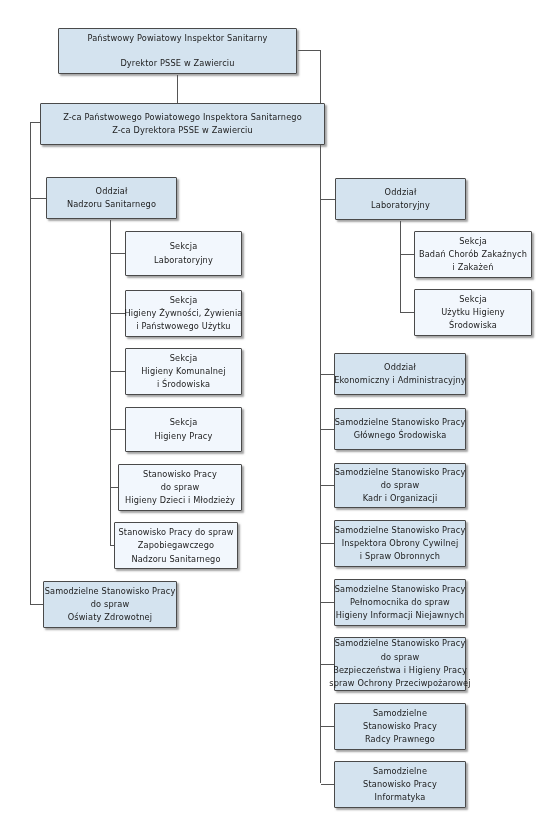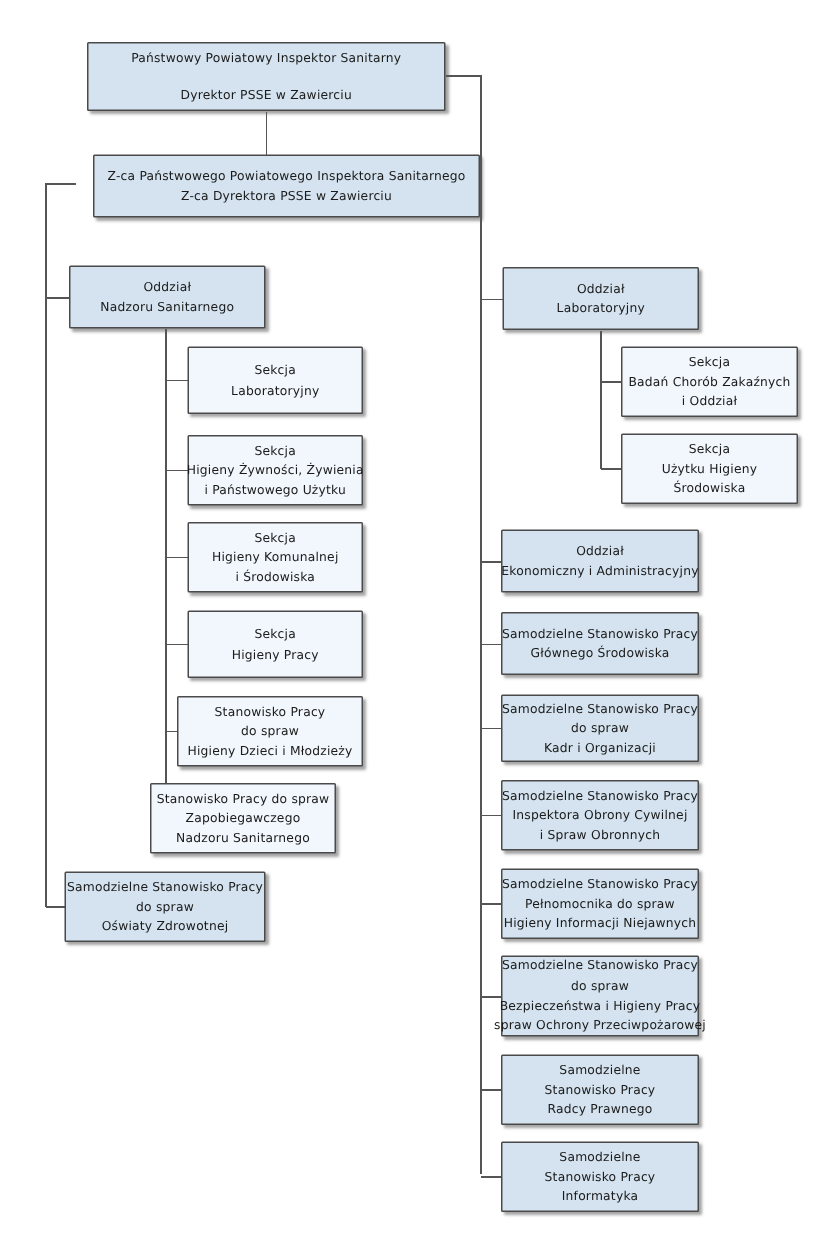--- a/index.html
+++ b/index.html
@@ -87,21 +87,21 @@
       <path d="M110.5 429.5 L125.5 429.5"></path>
       <path d="M110.5 487.5 L118.5 487.5"></path>
       <path d="M110.5 545.5 L118.5 545.5"></path>
     </g>
   </svg>
 
   <div class="node fill-dark" style="left: 58px; top: 28px; width: 239px; height: 46px; gap: 12px;">
       <span class="ln">Państwowy Powiatowy Inspektor Sanitarny</span>
       <span class="ln">Dyrektor PSSE w Zawierciu</span>
     </div>
-  <div class="node fill-dark" style="left: 62px; top: 103px; width: 258px; height: 42px;">
+  <div class="node fill-dark" style="left: 40px; top: 103px; width: 285px; height: 42px;">
       <span class="ln">Z-ca Państwowego Powiatowego Inspektora Sanitarnego</span>
       <span class="ln">Z-ca Dyrektora PSSE w Zawierciu</span>
     </div>
   <div class="node fill-dark" style="left: 46px; top: 177px; width: 131px; height: 42px;">
       <span class="ln">Oddział</span>
       <span class="ln">Nadzoru Sanitarnego</span>
     </div>
   <div class="node fill-light" style="left: 125px; top: 231px; width: 117px; height: 45px;">
       <span class="ln">Sekcja</span>
       <span class="ln">Laboratoryjny</span>
@@ -118,38 +118,38 @@
     </div>
   <div class="node fill-light" style="left: 125px; top: 407px; width: 117px; height: 45px;">
       <span class="ln">Sekcja</span>
       <span class="ln">Higieny Pracy</span>
     </div>
   <div class="node fill-light" style="left: 118px; top: 464px; width: 124px; height: 47px;">
       <span class="ln">Stanowisko Pracy</span>
       <span class="ln">do spraw</span>
       <span class="ln">Higieny Dzieci i Młodzieży</span>
     </div>
-  <div class="node fill-light" style="left: 100px; top: 522px; width: 124px; height: 47px;">
+  <div class="node fill-light" style="left: 114px; top: 522px; width: 124px; height: 47px; justify-content: flex-end;">
       <span class="ln">Stanowisko Pracy do spraw</span>
       <span class="ln">Zapobiegawczego</span>
       <span class="ln">Nadzoru Sanitarnego</span>
     </div>
   <div class="node fill-dark" style="left: 43px; top: 581px; width: 134px; height: 47px;">
       <span class="ln">Samodzielne Stanowisko Pracy</span>
       <span class="ln">do spraw</span>
       <span class="ln">Oświaty Zdrowotnej</span>
     </div>
   <div class="node fill-dark" style="left: 335px; top: 178px; width: 131px; height: 42px;">
       <span class="ln">Oddział</span>
       <span class="ln">Laboratoryjny</span>
     </div>
   <div class="node fill-light" style="left: 414px; top: 231px; width: 118px; height: 47px;">
       <span class="ln">Sekcja</span>
       <span class="ln">Badań Chorób Zakaźnych</span>
-      <span class="ln">i Oddział</span>
+      <span class="ln">i Zakażeń</span>
     </div>
   <div class="node fill-light" style="left: 414px; top: 289px; width: 118px; height: 47px;">
       <span class="ln">Sekcja</span>
       <span class="ln">Użytku Higieny</span>
       <span class="ln">Środowiska</span>
     </div>
   <div class="node fill-dark" style="left: 334px; top: 353px; width: 132px; height: 42px;">
       <span class="ln">Oddział</span>
       <span class="ln">Ekonomiczny i Administracyjny</span>
     </div>

